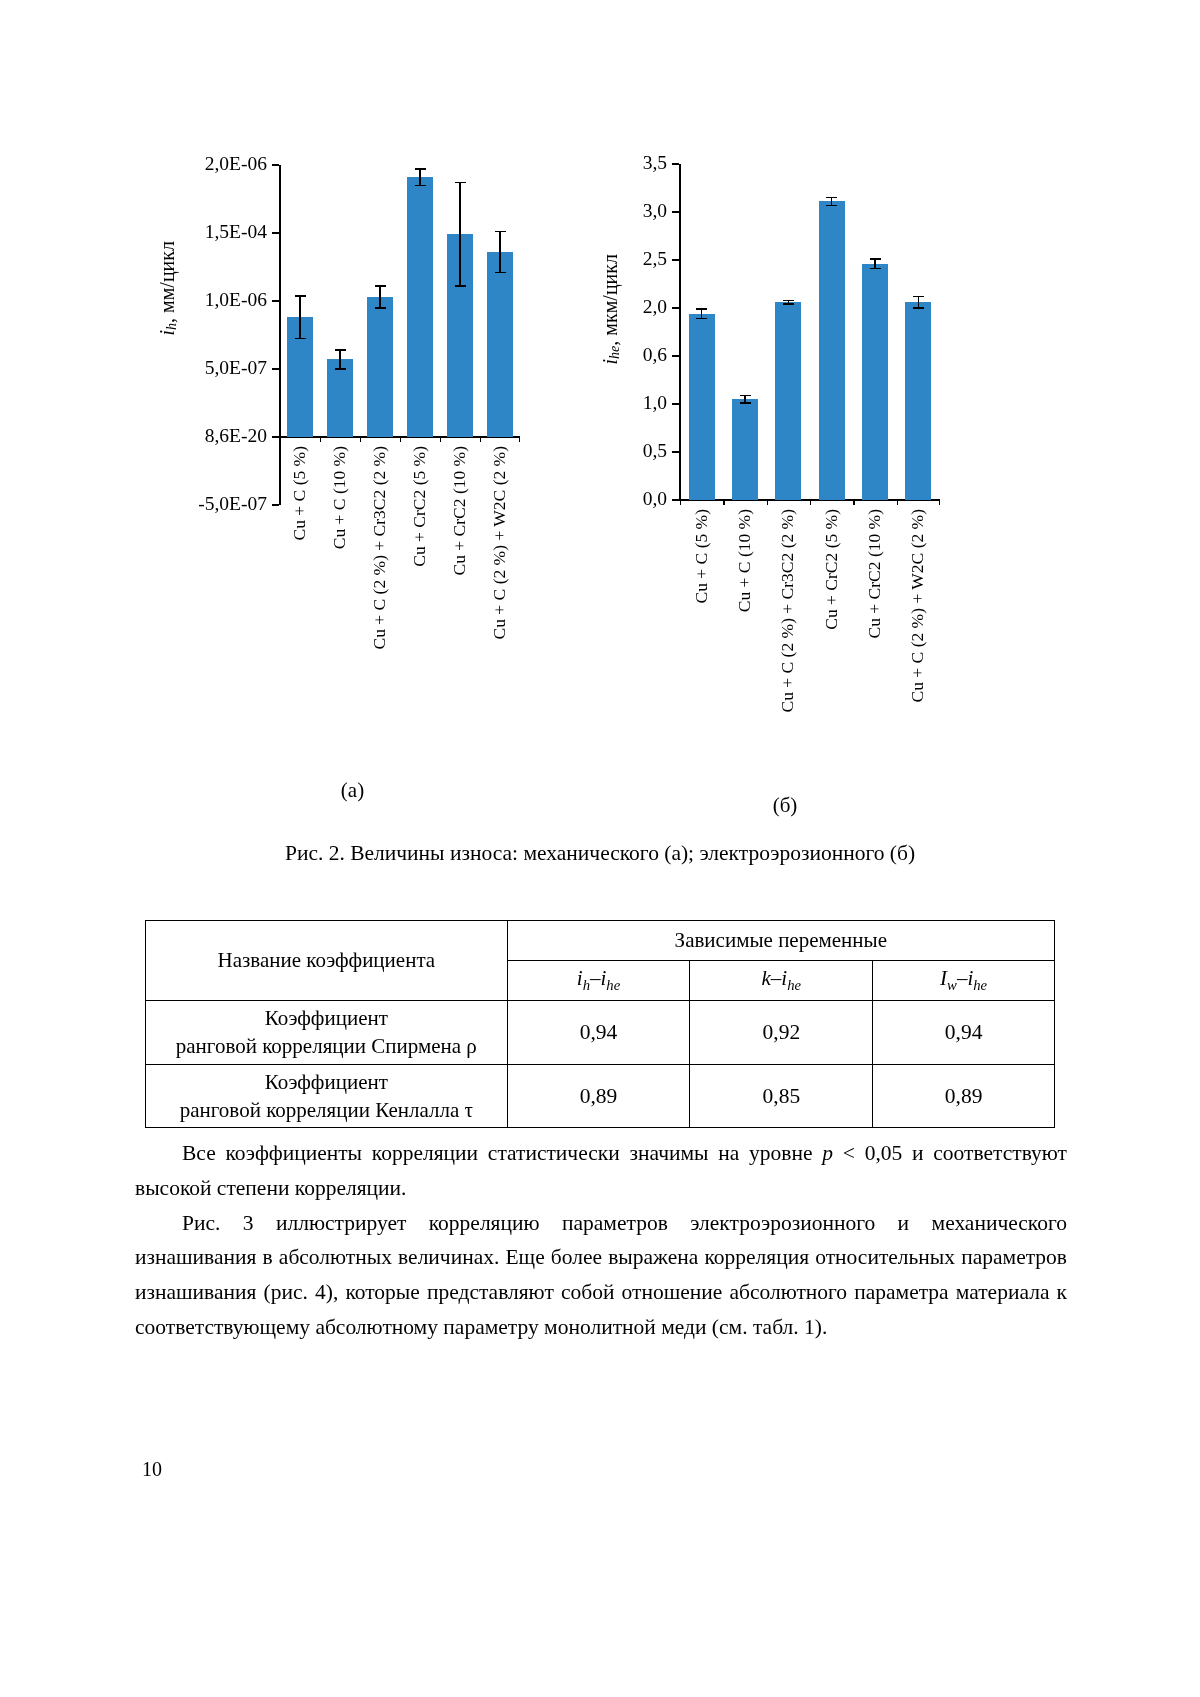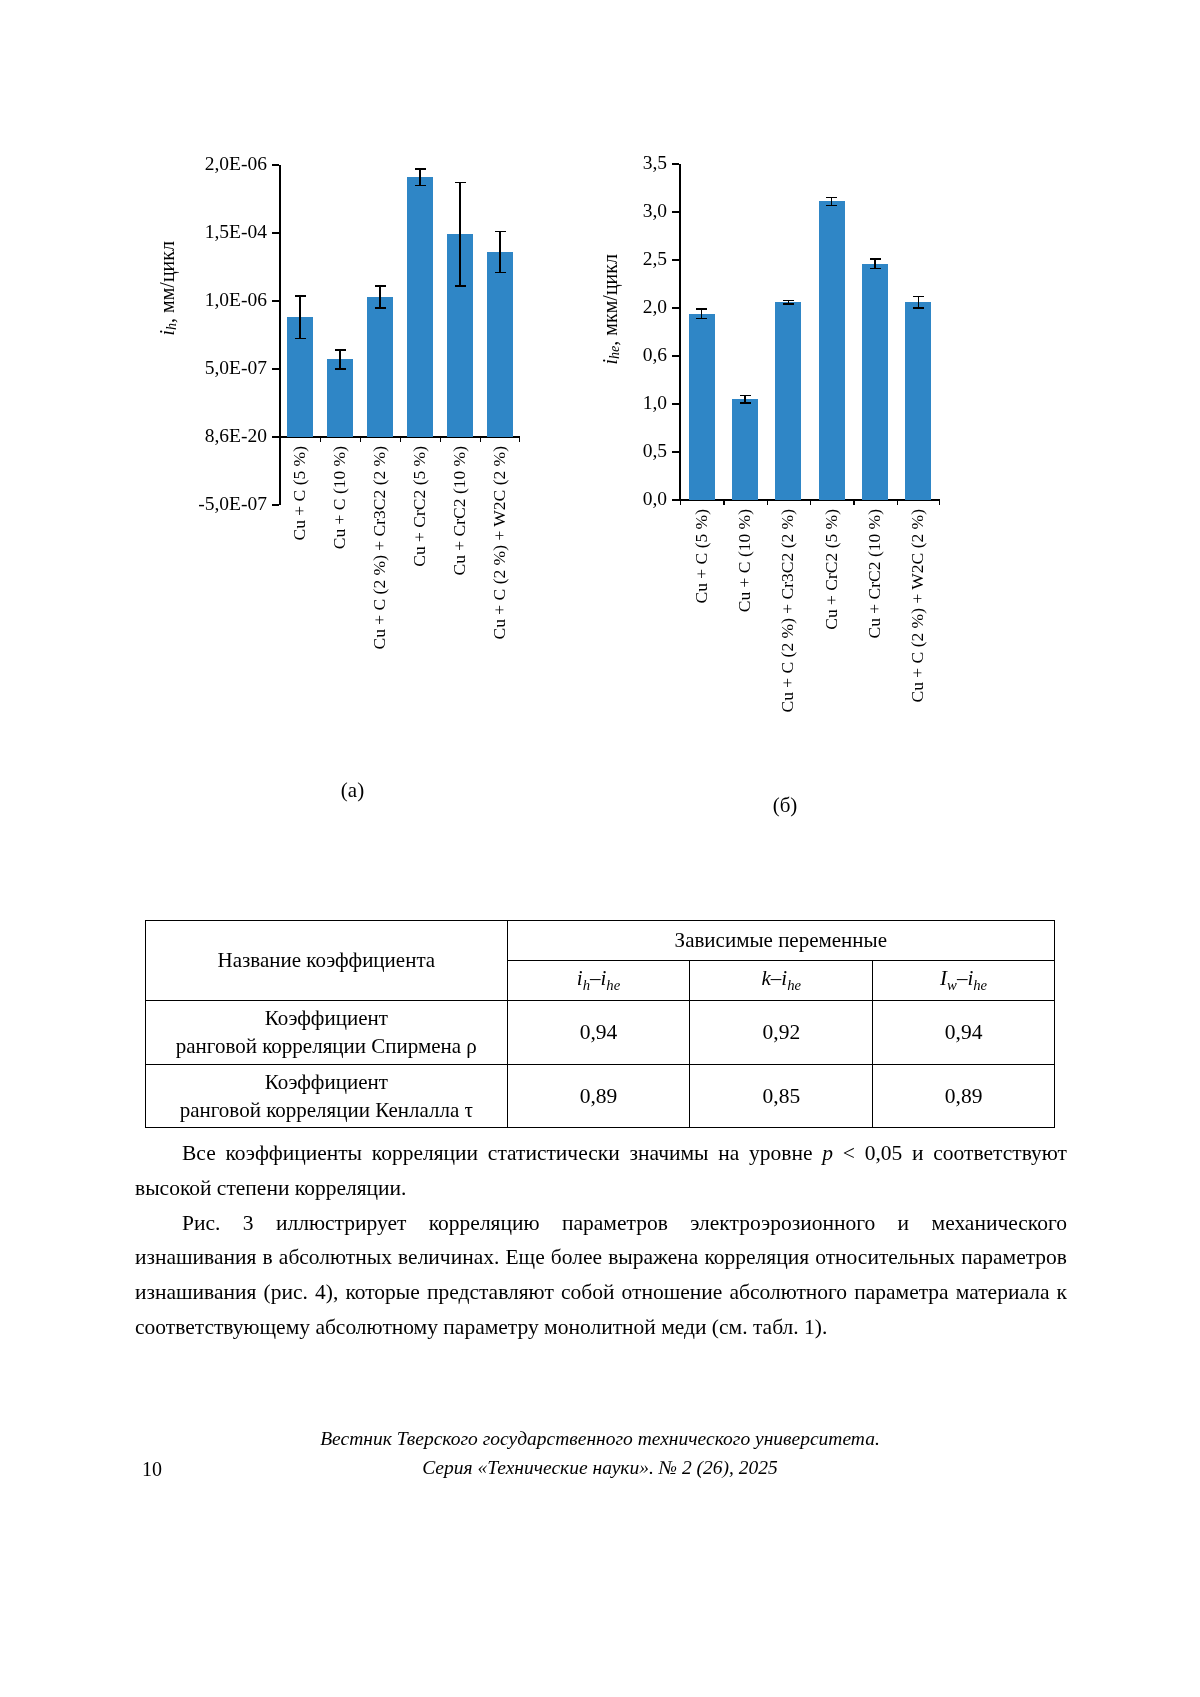--- a/index.html
+++ b/index.html
@@ -174,20 +174,21 @@
         <div style="position: absolute; left: 237.583px; top: 132.48px; width: 1.5px; height: 11.52px; background: rgb(0, 0, 0);"></div>
         <div style="position: absolute; left: 232.833px; top: 131.73px; width: 11px; height: 1.5px; background: rgb(0, 0, 0);"></div>
         <div style="position: absolute; left: 232.833px; top: 143.25px; width: 11px; height: 1.5px; background: rgb(0, 0, 0);"></div>
         <div style="position: absolute; left: 216.667px; top: 336px; width: 1.2px; height: 5px; background: rgb(0, 0, 0);"></div>
         <div class="cat-label" style="position: absolute; left: 227.333px; top: 345px;">Cu + C (2 %) + W2C (2 %)</div>
         <div style="position: absolute; left: 258.8px; top: 336px; width: 1.2px; height: 5px; background: rgb(0, 0, 0);"></div>
       </div>
     <div class="subcap">(б)</div>
   </div>
 
+  <div class="caption" id="fig-caption">Рис. 2. Величины износа: механического (а); электроэрозионного (б)</div>
 
 
   <table class="corr">
     <colgroup>
       <col style="width:362px">
         <col style="width:183px">
         <col style="width:183px">
         <col style="width:182px">
     </colgroup>
     <tbody>
@@ -215,20 +216,16 @@
         <td class="val-cell">0,89</td>
       </tr>
     </tbody>
   </table>
 
   <div class="body-text">
     <p><span>Все коэффициенты корреляции статистически значимы на уровне </span><span style="font-style: italic;">p</span><span> &lt; 0,05 и соответствуют высокой степени корреляции.</span></p>
     <p>Рис. 3 иллюстрирует корреляцию параметров электроэрозионного и механического изнашивания в абсолютных величинах. Еще более выражена корреляция относительных параметров изнашивания (рис. 4), которые представляют собой отношение абсолютного параметра материала к соответствующему абсолютному параметру монолитной меди (см. табл. 1).</p>
   </div>
 
-  <div class="footer">
-    <div>Вестник Тверского государственного технического университета.</div>
-    <div>Серия «Технические науки». № 2 (26), 2025</div>
-  </div>
 
   <div class="page-num">10</div>
 
 </div>
 
 </body></html>

